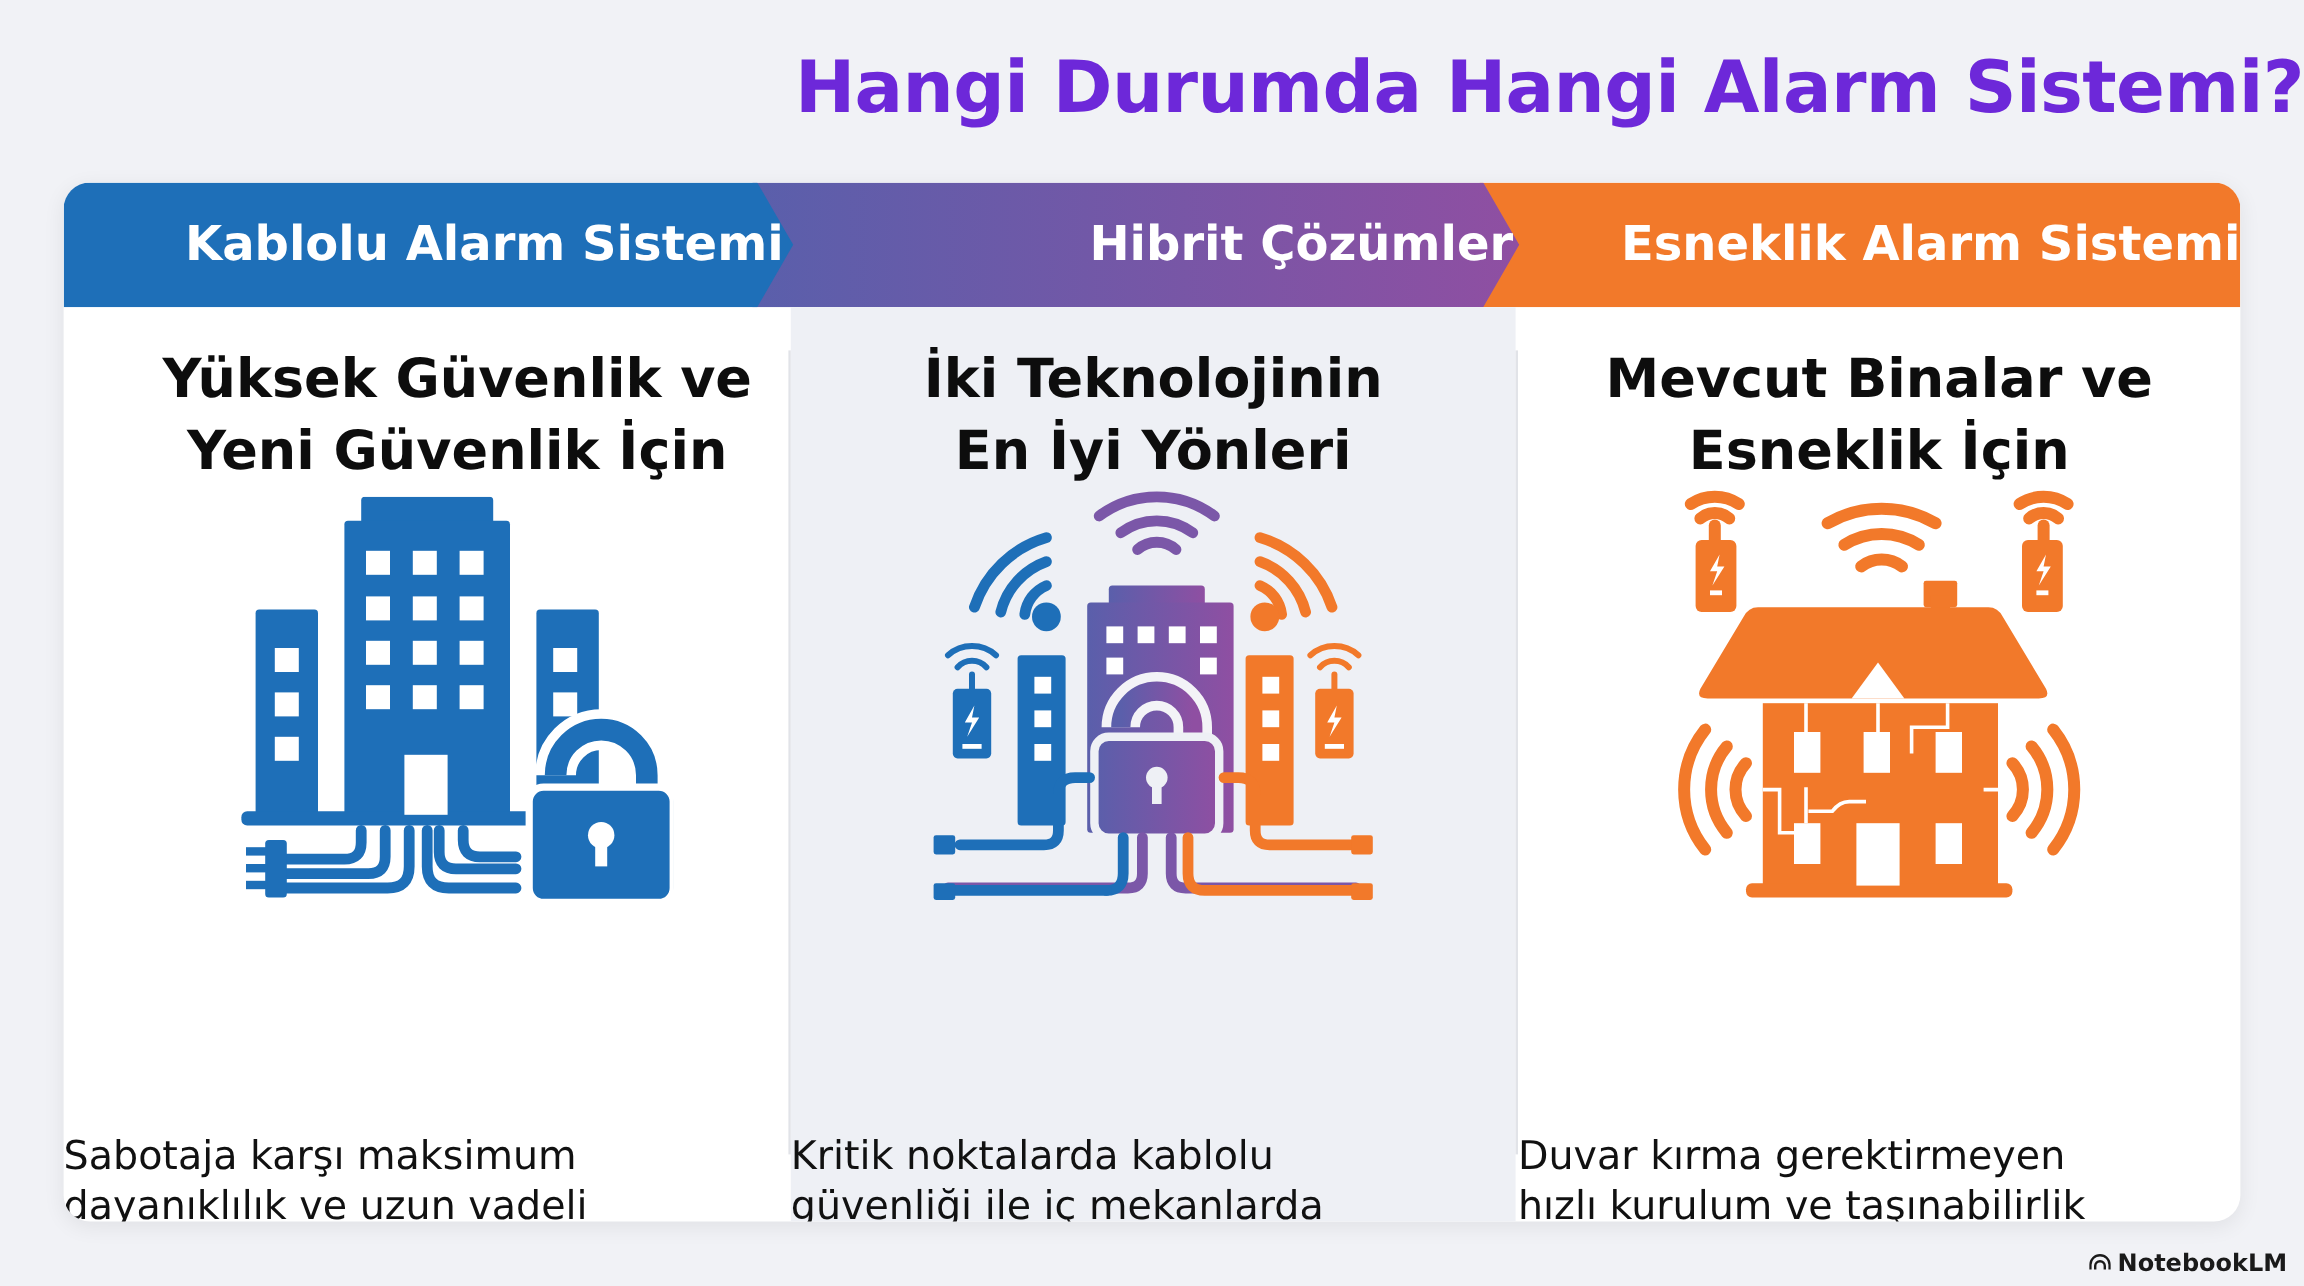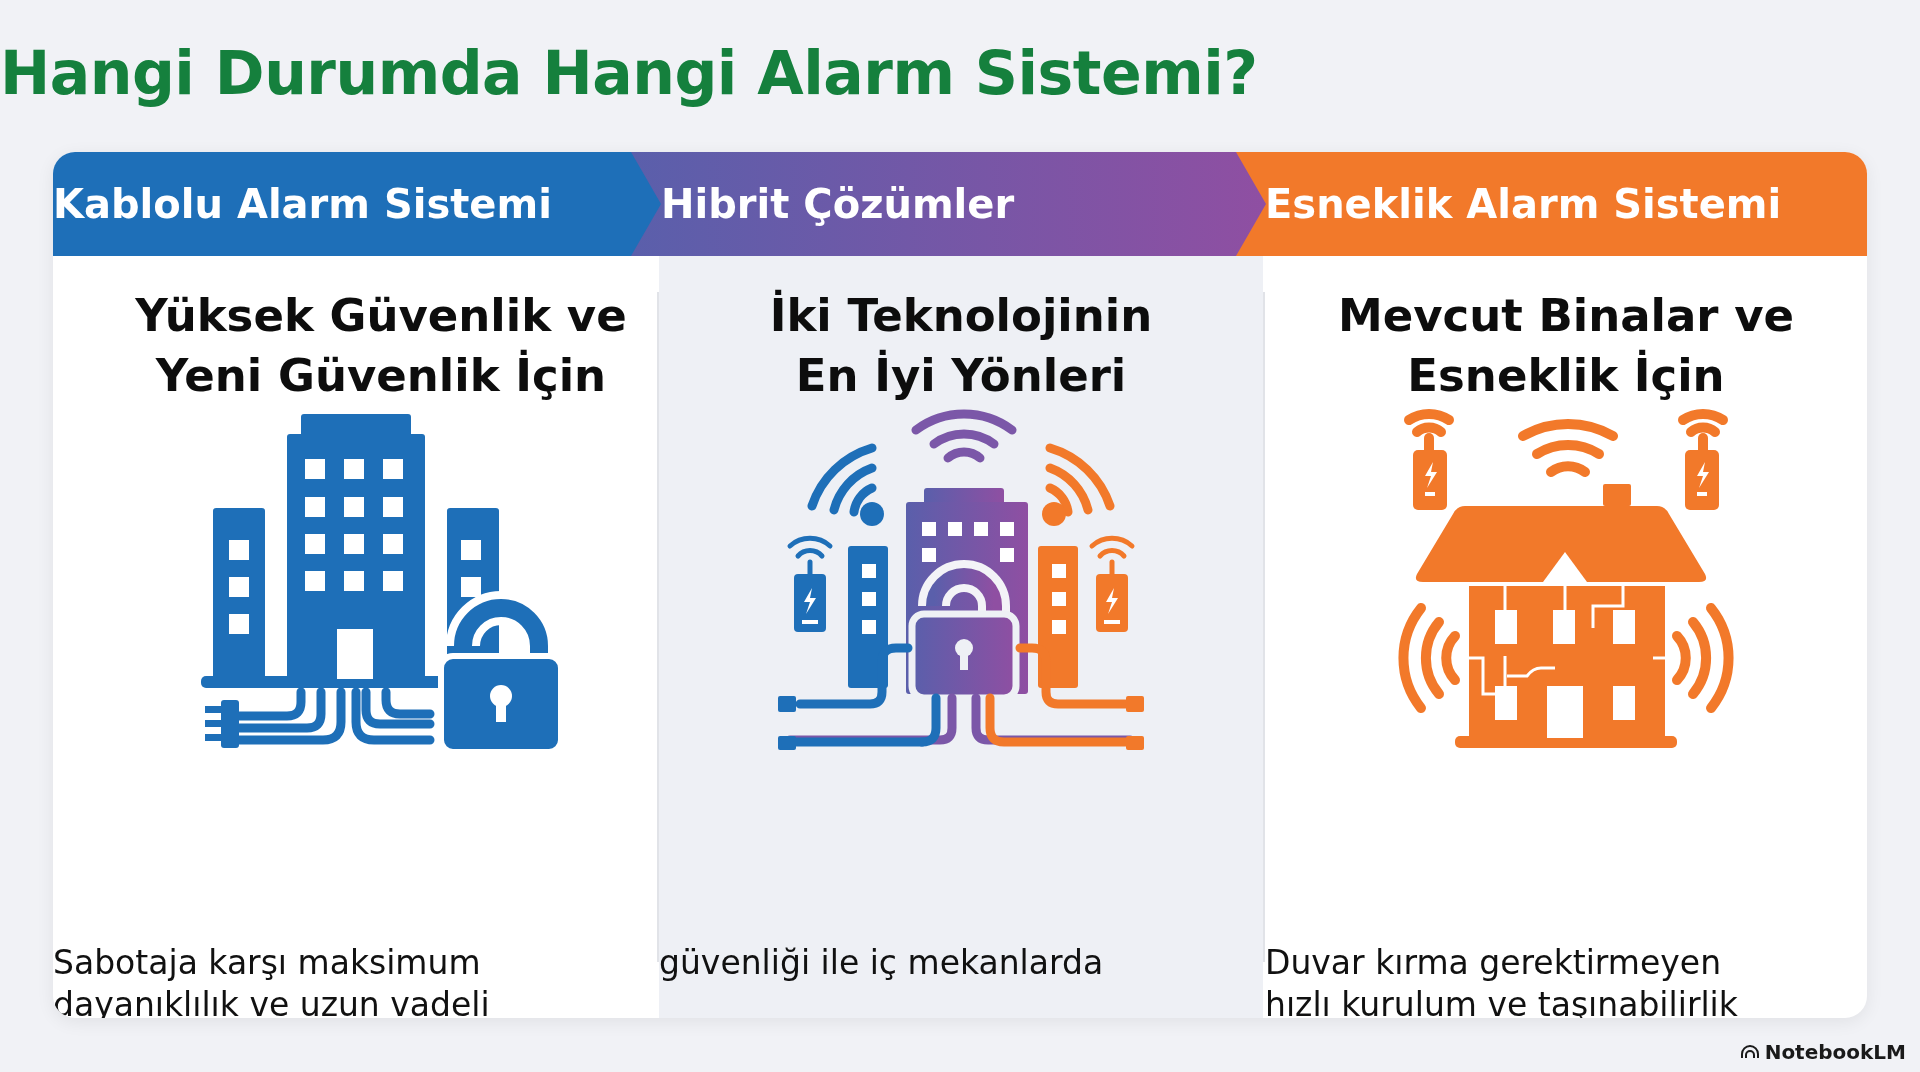--- a/index.html
+++ b/index.html
@@ -5,34 +5,34 @@
   * { box-sizing: border-box; margin: 0; padding: 0; }
   html, body { width: 1920px; height: 1072px; overflow: hidden; }
   body {
     background: #f1f2f6;
     font-family: "DejaVu Sans", sans-serif;
     color: #111;
     position: relative;
   }
   .page-title {
     position: absolute; left: 0; top: 38px; width: 1920px;
-    text-align: left; font-weight: bold; font-size: 60px;
-    letter-spacing: -0.5px; color: #15803d;
+    text-align: right; font-weight: bold; font-size: 60px;
+    letter-spacing: -0.5px; color: #6d28d9;
   }
   .card {
     position: absolute; left: 53px; top: 152px; width: 1814px; height: 866px;
     background: #ffffff; border-radius: 22px;
     box-shadow: 0 4px 18px rgba(0,0,0,0.07);
     overflow: hidden;
   }
   .band { position: absolute; left: 0; top: 0; width: 1814px; height: 104px; }
   .band svg { position: absolute; left: 0; top: 0; }
   .band-label {
     position: absolute; top: 0; height: 104px; line-height: 104px;
-    color: #fff; font-weight: bold; font-size: 40px; text-align: left;
+    color: #fff; font-weight: bold; font-size: 40px; text-align: right;
     white-space: nowrap;
   }
   .col { position: absolute; top: 104px; height: 762px; }
   .col-mid { background: #eef0f5; }
   .divider { position: absolute; top: 140px; width: 2px; height: 670px; background: #e1e3e8; }
   .heading {
     position: absolute; left: 0; width: 100%; top: 30px;
     text-align: center; font-weight: bold; font-size: 45px; line-height: 60px;
     color: #0d0d0d;
   }
@@ -228,20 +228,21 @@
             <rect x="2" y="300" width="18" height="16" rx="2"></rect>
             <rect x="2" y="340" width="18" height="14" rx="2"></rect>
           </g>
         <g fill="#f2792a">
             <rect x="350" y="300" width="18" height="16" rx="2"></rect>
             <rect x="350" y="340" width="18" height="14" rx="2"></rect>
           </g>
       </svg>
     </div>
     <div class="desc">
+      <span>Kritik noktalarda kablolu</span>
       <span>güvenliği ile iç mekanlarda</span>
 
     </div>
   </div>
 
   <div class="divider" style="left:1210px;"></div>
 
   <div class="col" style="left:1212px;width:602px;">
     <div class="heading">
       <span>Mevcut Binalar ve</span>

